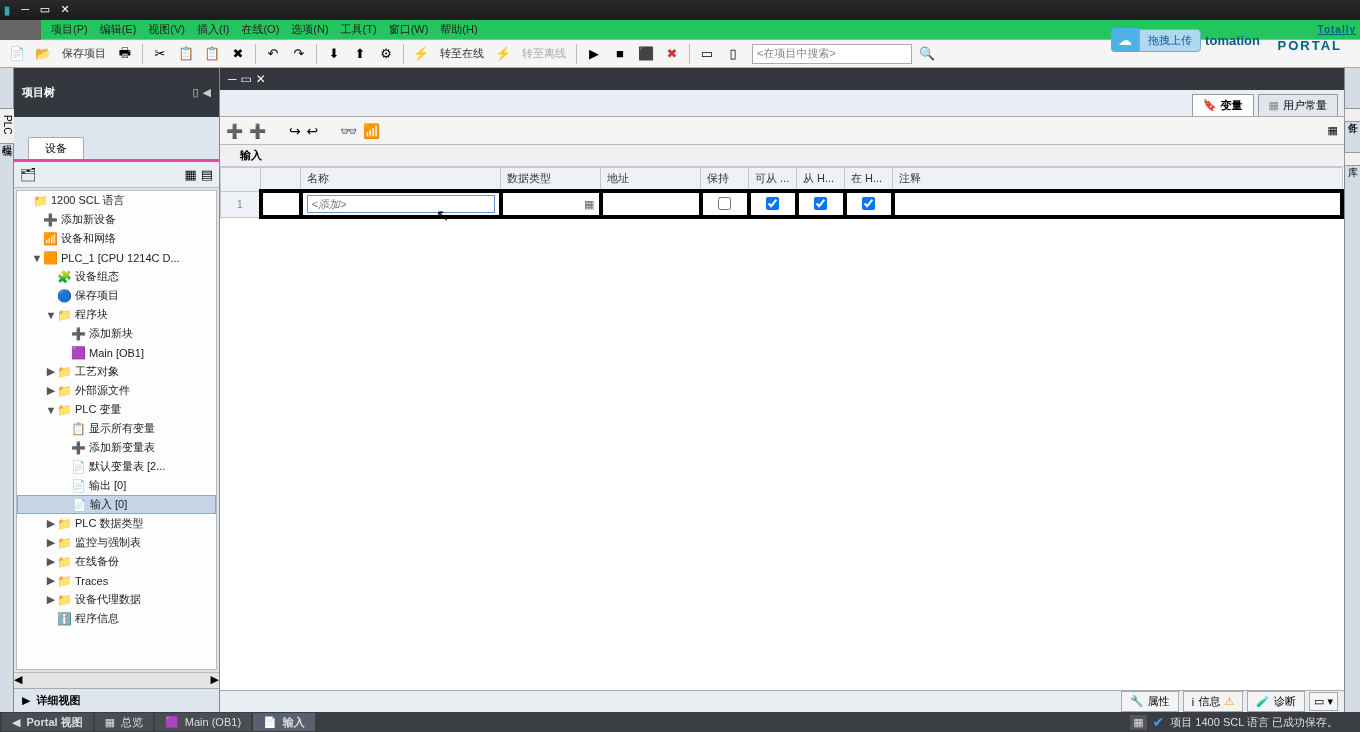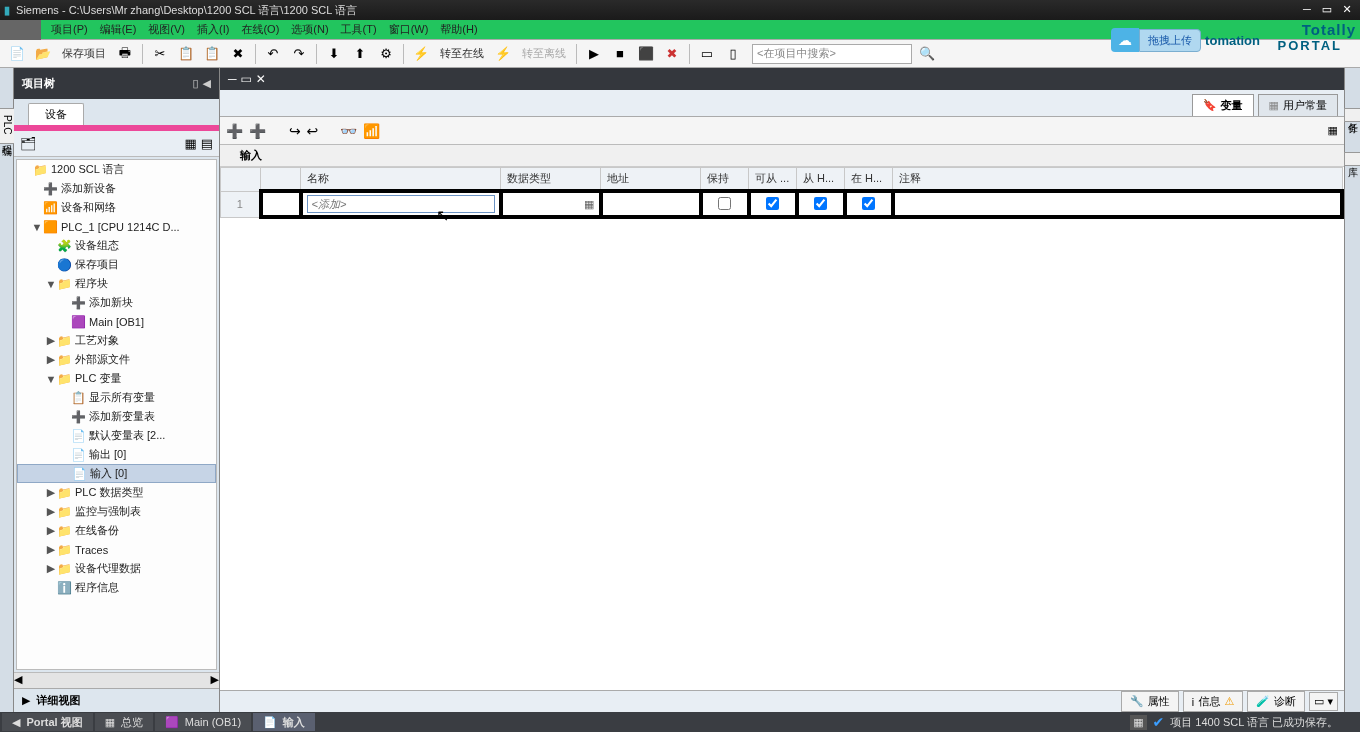--- a/index.html
+++ b/index.html
@@ -7,21 +7,21 @@
 
 
 .titlebar { background:linear-gradient(#2a2a2a,#1a1a1a); height:20px; display:flex; align-items:center; color:#ddd; padding:0 4px; }
 .titlebar .title-text { flex:1; font-size:11px; }
 .win-btns { display:flex; gap:2px; }
 .win-btn { width:18px; height:14px; color:#fff; text-align:center; cursor:pointer; line-height:12px; }
 
 
 .menubar { background:#22c55e; border-bottom:1px solid #aaa; height:20px; display:flex; align-items:center; padding:0 4px; color:#222;margin-left:41px; }
 .menubar .menu-item { padding:2px 6px; cursor:pointer; }
-.menubar .brand { margin-left:auto; color:#006080; font-size:15px; font-weight:bold; letter-spacing:1px; }
+.menubar .brand { margin-left:auto; color:#006080; font-size:10px; font-weight:bold; letter-spacing:1px;text-decoration:underline; }
 .portal { position:absolute; right:18px; top:38px; color:#006080; font-weight:bold; font-size:13px; letter-spacing:2px; }
 
 
 .upload-badge { position:absolute; right:100px; top:28px; display:flex; align-items:center; z-index:10; }
 .upload-badge .ico { background:#4db3e6; width:28px; height:24px; border-radius:4px 0 0 4px; display:flex; align-items:center; justify-content:center; color:#fff; font-size:14px; }
 .upload-badge .lbl { background:#b0d8f0; padding:3px 8px; border:1px solid #7aaed0; border-radius:0 4px 4px 0; color:#1859a9; }
 
 
 .toolbar { background:#f5f5f5; border-bottom:1px solid #aaa; height:28px; display:flex; align-items:center; padding:0 6px; gap:4px; }
 .tb-btn { width:22px; height:22px; display:flex; align-items:center; justify-content:center; cursor:pointer; border-radius:2px; font-size:13px; }
@@ -32,24 +32,24 @@
 
 
 .main-row { display:flex; height:calc(100% - 88px); }
 
 
 .left-tabs { width:14px; background:#d4dde6; border-right:1px solid #888; display:flex; flex-direction:column; align-items:center; padding-top:40px; }
 .vtab { writing-mode:vertical-rl; background:#f0f0f0; border:1px solid #999; padding:6px 1px; font-size:10px; cursor:pointer; }
 
 
 .left-panel { width:206px; background:#dde6ee; display:flex; flex-direction:column; border-right:1px solid #888; }
-.panel-header { background:#34373d; color:#fff; padding:8px 8px; display:flex; align-items:center; justify-content:space-between; }
+.panel-header { background:#34373d; color:#fff; padding:17px 8px; display:flex; align-items:center; justify-content:space-between; }
 .panel-header .icns { display:flex; gap:4px; }
 .panel-header .icns span { cursor:pointer; color:#ccc; }
-.tabs-row { display:flex; background:#dde6ee; border-bottom:6px solid #ec4899; padding:4px 0 0 14px; }
+.tabs-row { display:flex; background:#dde6ee; border-bottom:3px solid #ec4899; padding:20px 0 0 14px; }
 .tab-btn { background:#fff; border:1px solid #aaa; border-bottom:none; padding:3px 16px; cursor:pointer; border-radius:2px 2px 0 0; }
 .mini-tb { background:#e8eef4; border-bottom:1px solid #bbb; height:26px; display:flex; align-items:center; padding:0 6px; justify-content:space-between; }
 .mini-tb .rght { display:flex; gap:4px; }
 .mini-tb span { cursor:pointer; font-size:13px; }
 
 .tree-wrap { flex:1; overflow:auto; background:#fdfdfd; border:1px solid #bbb; margin:2px; }
 .tree-wrap::-webkit-scrollbar { width:16px; height:16px; }
 .tree-wrap::-webkit-scrollbar-track { background:#e4e4e4; }
 .tree-wrap::-webkit-scrollbar-thumb { background:#b4b4b4; border:1px solid #888; }
 .tree-node { display:flex; align-items:center; height:19px; padding-left:4px; cursor:pointer; white-space:nowrap; }
@@ -100,21 +100,20 @@
 .statusbar .msg { margin-left:auto; display:flex; align-items:center; gap:6px; padding-right:20px; }
 .statusbar .chk { color:#3b9eff; font-size:14px; }
 
 .cursor { position:absolute; left:436px; top:206px; font-size:16px; pointer-events:none; color:#000; z-index:50; }
 </style>
 </head>
 <body>
 
 <div class="titlebar">
   <span style="color:#3ab;font-weight:bold;margin-right:6px">▮</span>
-  <span class="title-text">Siemens  -  C:\Users\Mr zhang\Desktop\1200 SCL 语言\1200 SCL 语言</span>
   <div class="win-btns">
     <span class="win-btn">─</span>
     <span class="win-btn">▭</span>
     <span class="win-btn">✕</span>
   </div>
 </div>
 
 <div class="menubar">
   <span class="menu-item">项目(P)</span>
   <span class="menu-item">编辑(E)</span>

